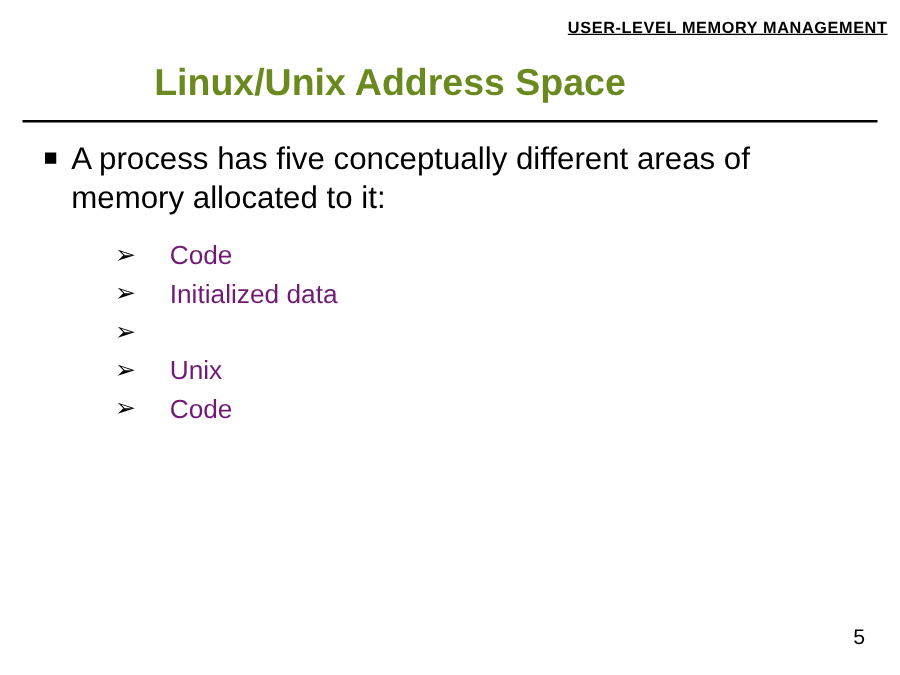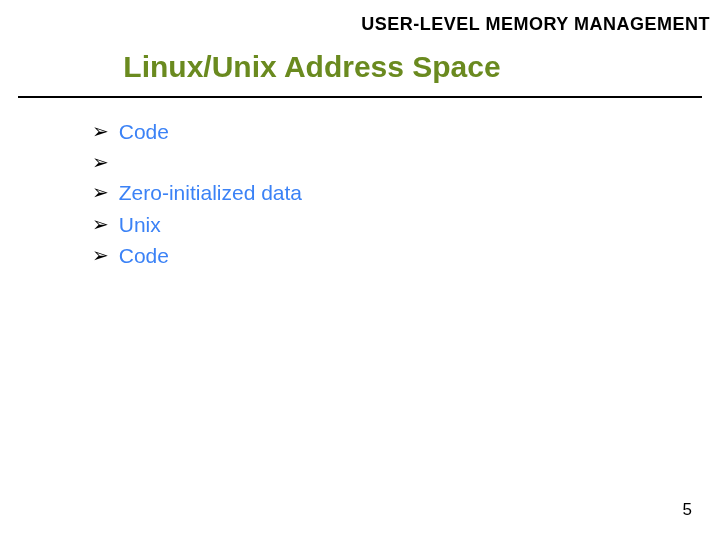--- a/index.html
+++ b/index.html
@@ -10,22 +10,23 @@
     background: #ffffff;
     font-family: Arial, Helvetica, sans-serif;
     color: #000;
     position: relative;
     overflow: hidden;
   }
   .header-label {
     position: absolute;
     top: 14px;
     right: 10px;
-    font-size: 18px;
+    font-size: 13px;
     font-weight: bold;
+    text-decoration: underline;
     letter-spacing: 0.5px;
   }
   .title {
     position: absolute;
     top: 50px;
     left: 0;
     width: 624px;
     text-align: center;
     font-size: 30px;
     font-weight: bold;
@@ -75,56 +76,61 @@
   .arrow {
     font-size: 20px;
     line-height: 1.3;
     color: #000;
     margin-right: 10px;
     flex: 0 0 auto;
   }
   .sub-text {
     font-size: 21px;
     line-height: 1.3;
-    color: #3b82f6;
+    color: #701a75;
+    margin-left: 17px;
   }
   .page-number {
     position: absolute;
     bottom: 20px;
     right: 28px;
     font-size: 17px;
     color: #000;
   }
 </style>
 </head>
 <body>
 
 <div class="header-label">USER-LEVEL MEMORY MANAGEMENT</div>
 
 <div class="title">Linux/Unix Address Space</div>
 
 <div class="hr"></div>
 
 <div class="body">
 
+  <div class="bullet-row">
+    <div class="bullet-square"></div>
+    <div class="bullet-text">A process has five conceptually different areas of memory allocated to it:</div>
+  </div>
 
   <div class="sublist">
 
     <div class="sub-row">
       <span class="arrow">➢</span>
       <span class="sub-text">Code</span>
     </div>
 
     <div class="sub-row">
       <span class="arrow">➢</span>
+      <span class="sub-text">Initialized data</span>
     </div>
 
     <div class="sub-row">
       <span class="arrow">➢</span>
-      <span class="sub-text">Zero-initialized data</span>
     </div>
 
     <div class="sub-row">
       <span class="arrow">➢</span>
       <span class="sub-text">Unix</span>
     </div>
 
     <div class="sub-row">
       <span class="arrow">➢</span>
       <span class="sub-text">Code</span>

